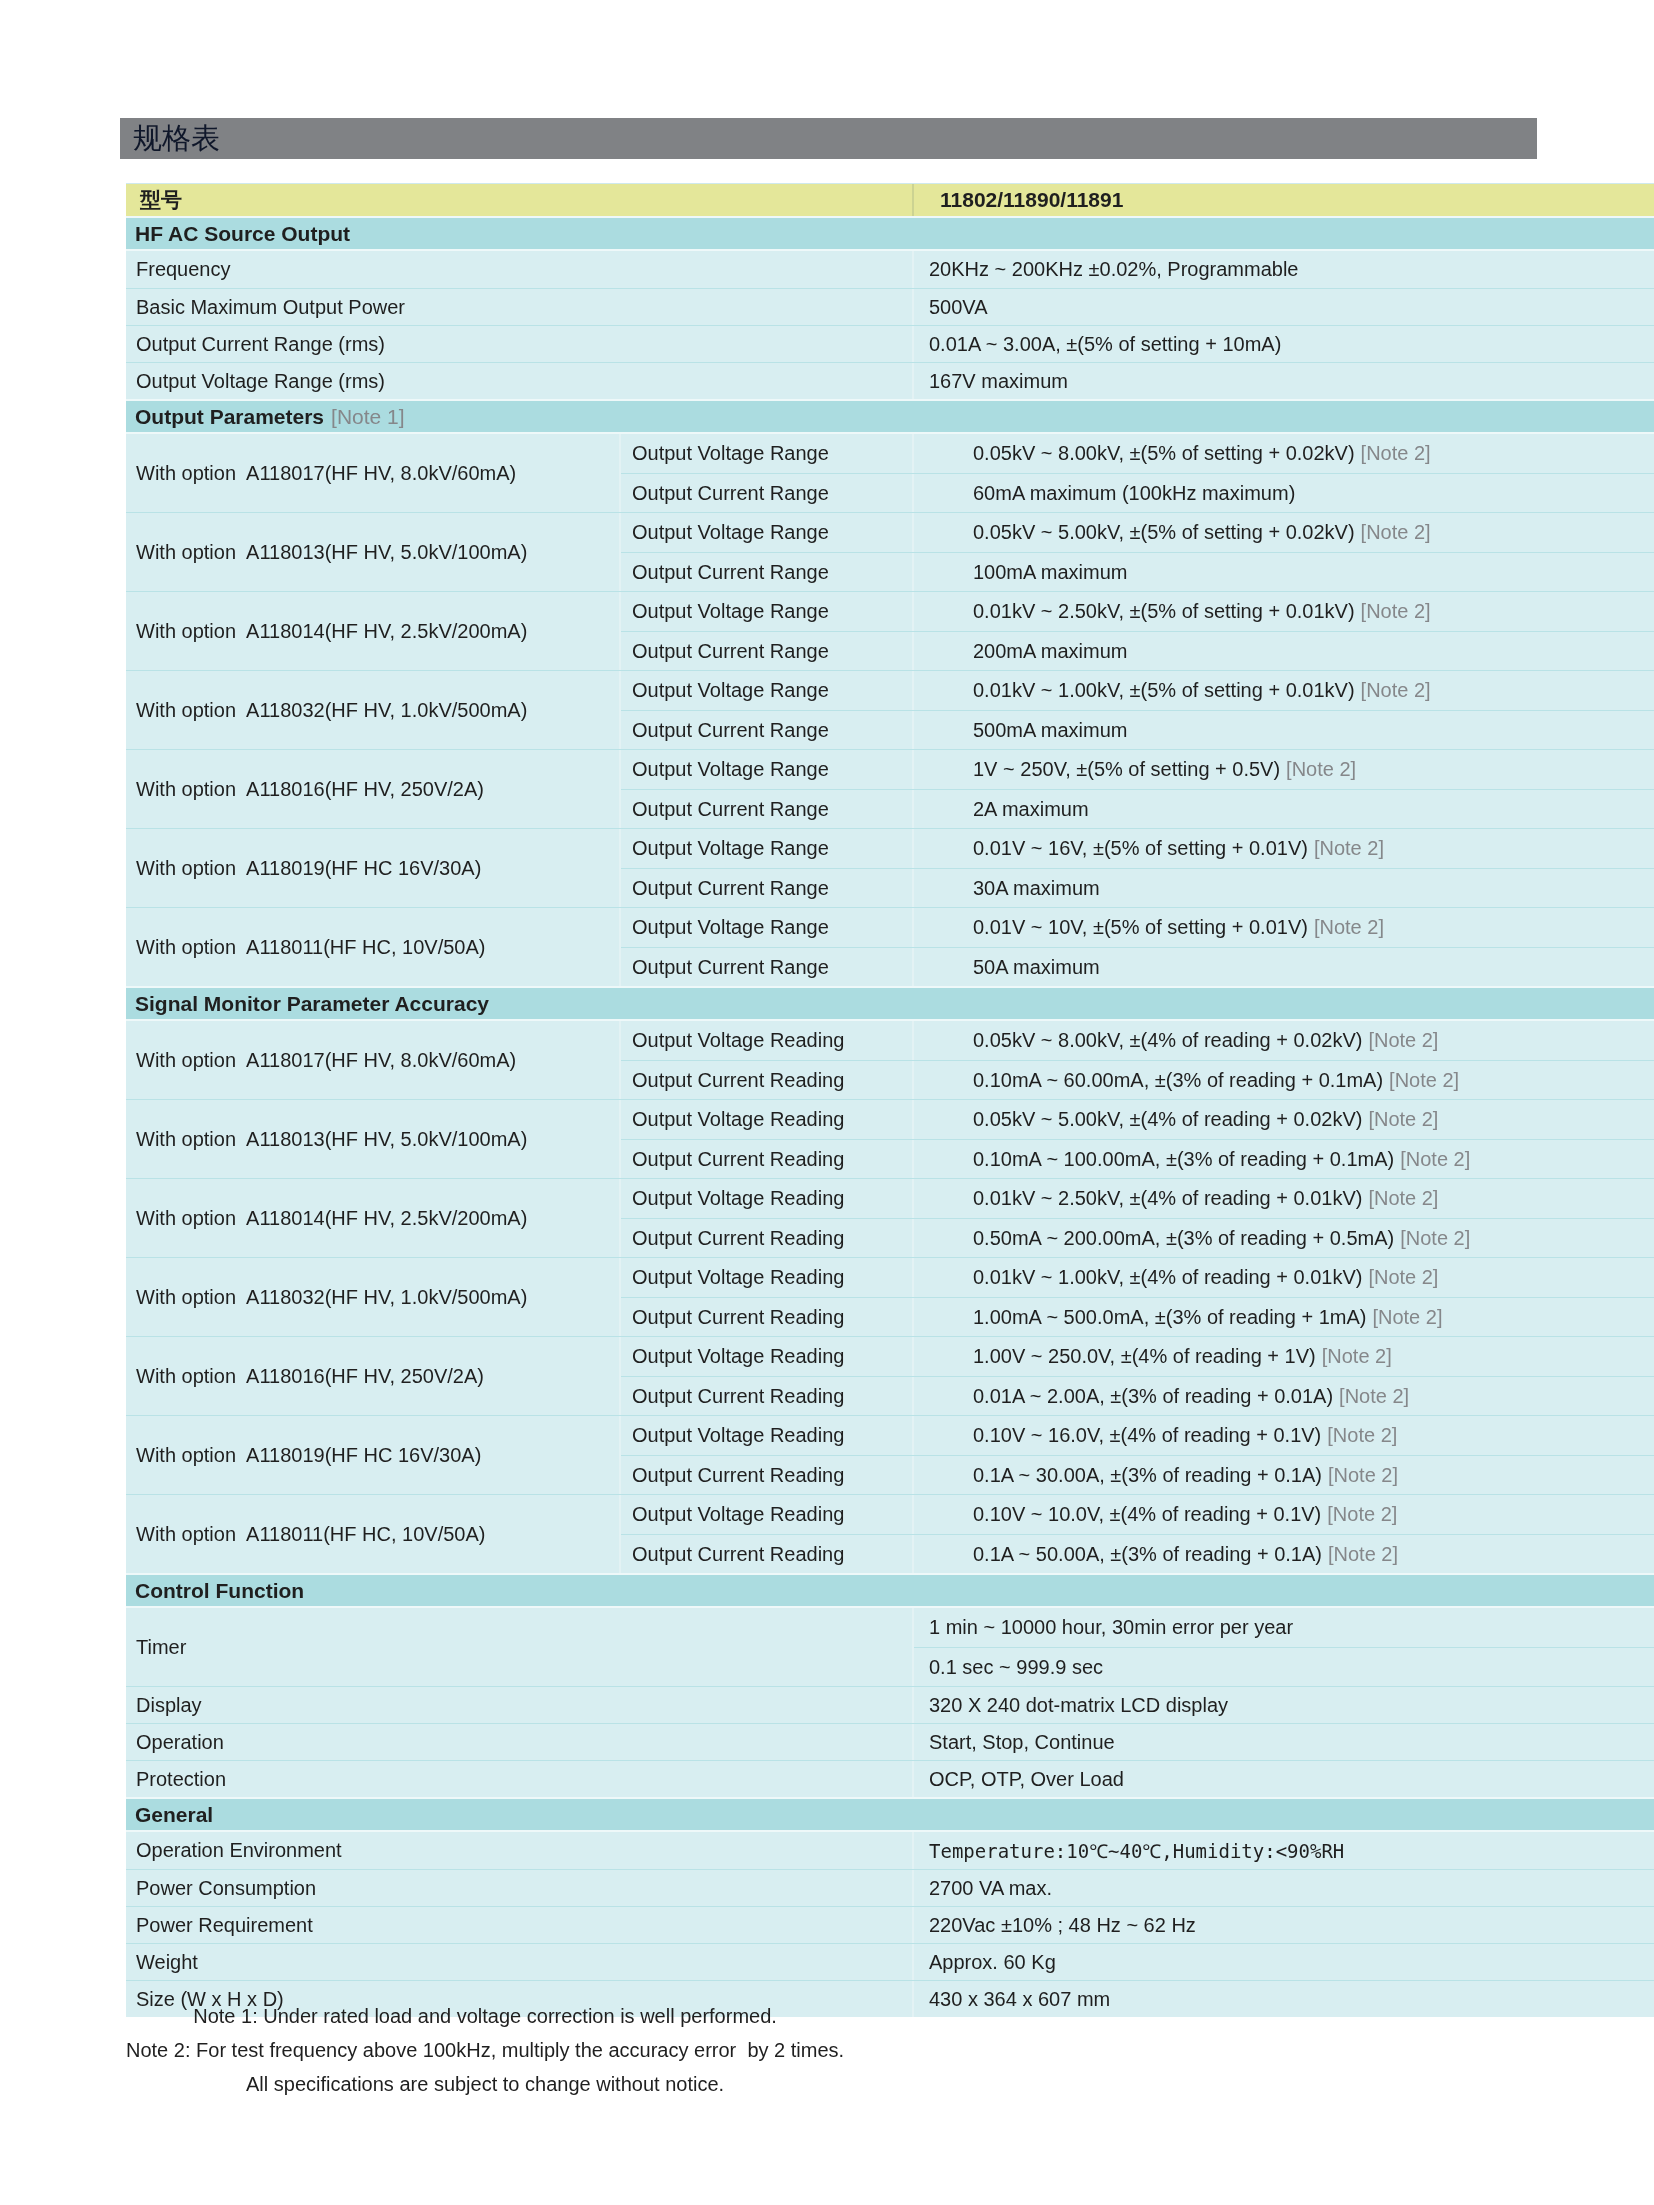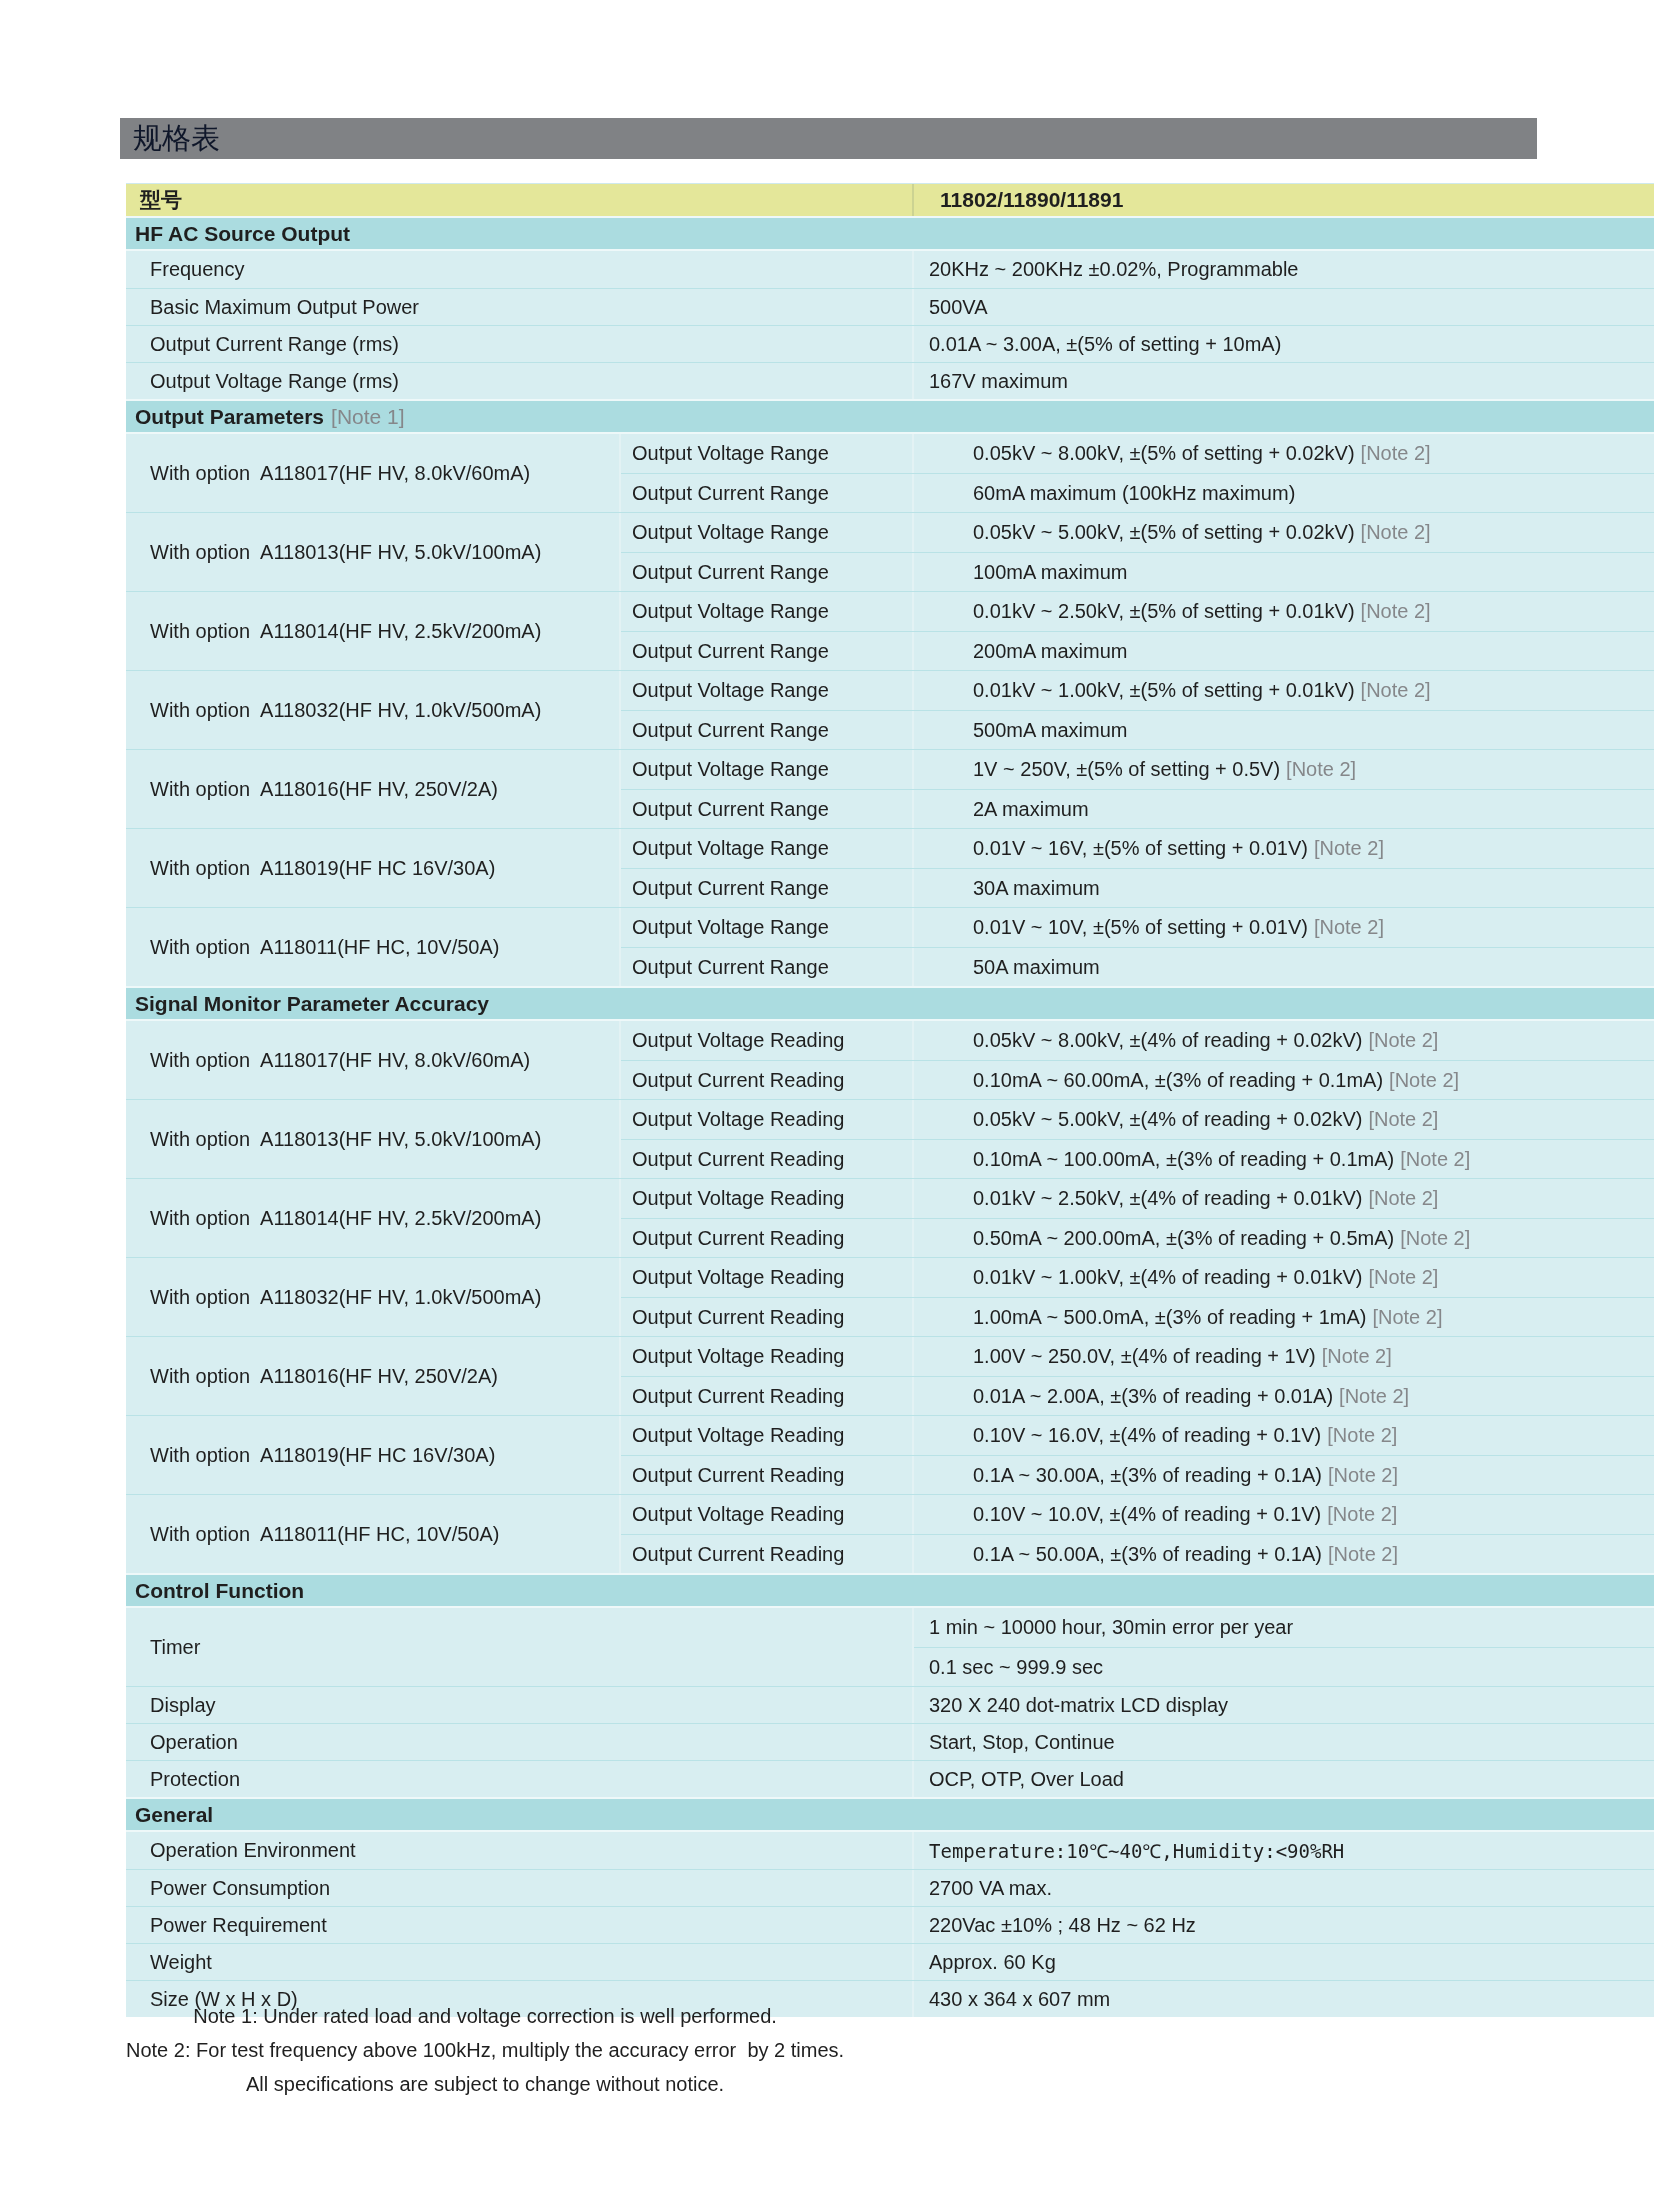--- a/index.html
+++ b/index.html
@@ -45,21 +45,21 @@
     padding-left:9px;font-size:21px;font-weight:bold;box-sizing:border-box;
     border-top:2px solid var(--section-edge);
     border-bottom:2px solid var(--section-edge);
   }
   .section-head .note{font-weight:normal;color:var(--note-gray);margin-left:7px;}
   .row{display:flex;background:var(--row-bg);border-top:1.5px solid var(--row-line);box-sizing:border-box;}
   .row.after-head{border-top:none;}
   .row.simple,.row .sub{height:39px;}
   .row.simple{height:37px;}
   .label-cell{
-    width:788px;padding-left:24px;display:flex;align-items:center;
+    width:788px;padding-left:10px;display:flex;align-items:center;
     border-right:2px solid var(--cell-divider);box-sizing:border-box;white-space:pre-wrap;
   }
   .row.option .label-cell{width:495px;}
   .right-block{flex:1;display:flex;flex-direction:column;}
   .sub{display:flex;box-sizing:border-box;gap:44px;}
   .sub + .sub{border-top:1.5px solid var(--row-line);}
   .mid-cell{
     width:293px;padding-left:11px;display:flex;align-items:center;
     border-right:2px solid var(--cell-divider);box-sizing:border-box;white-space:pre-wrap;
   }

